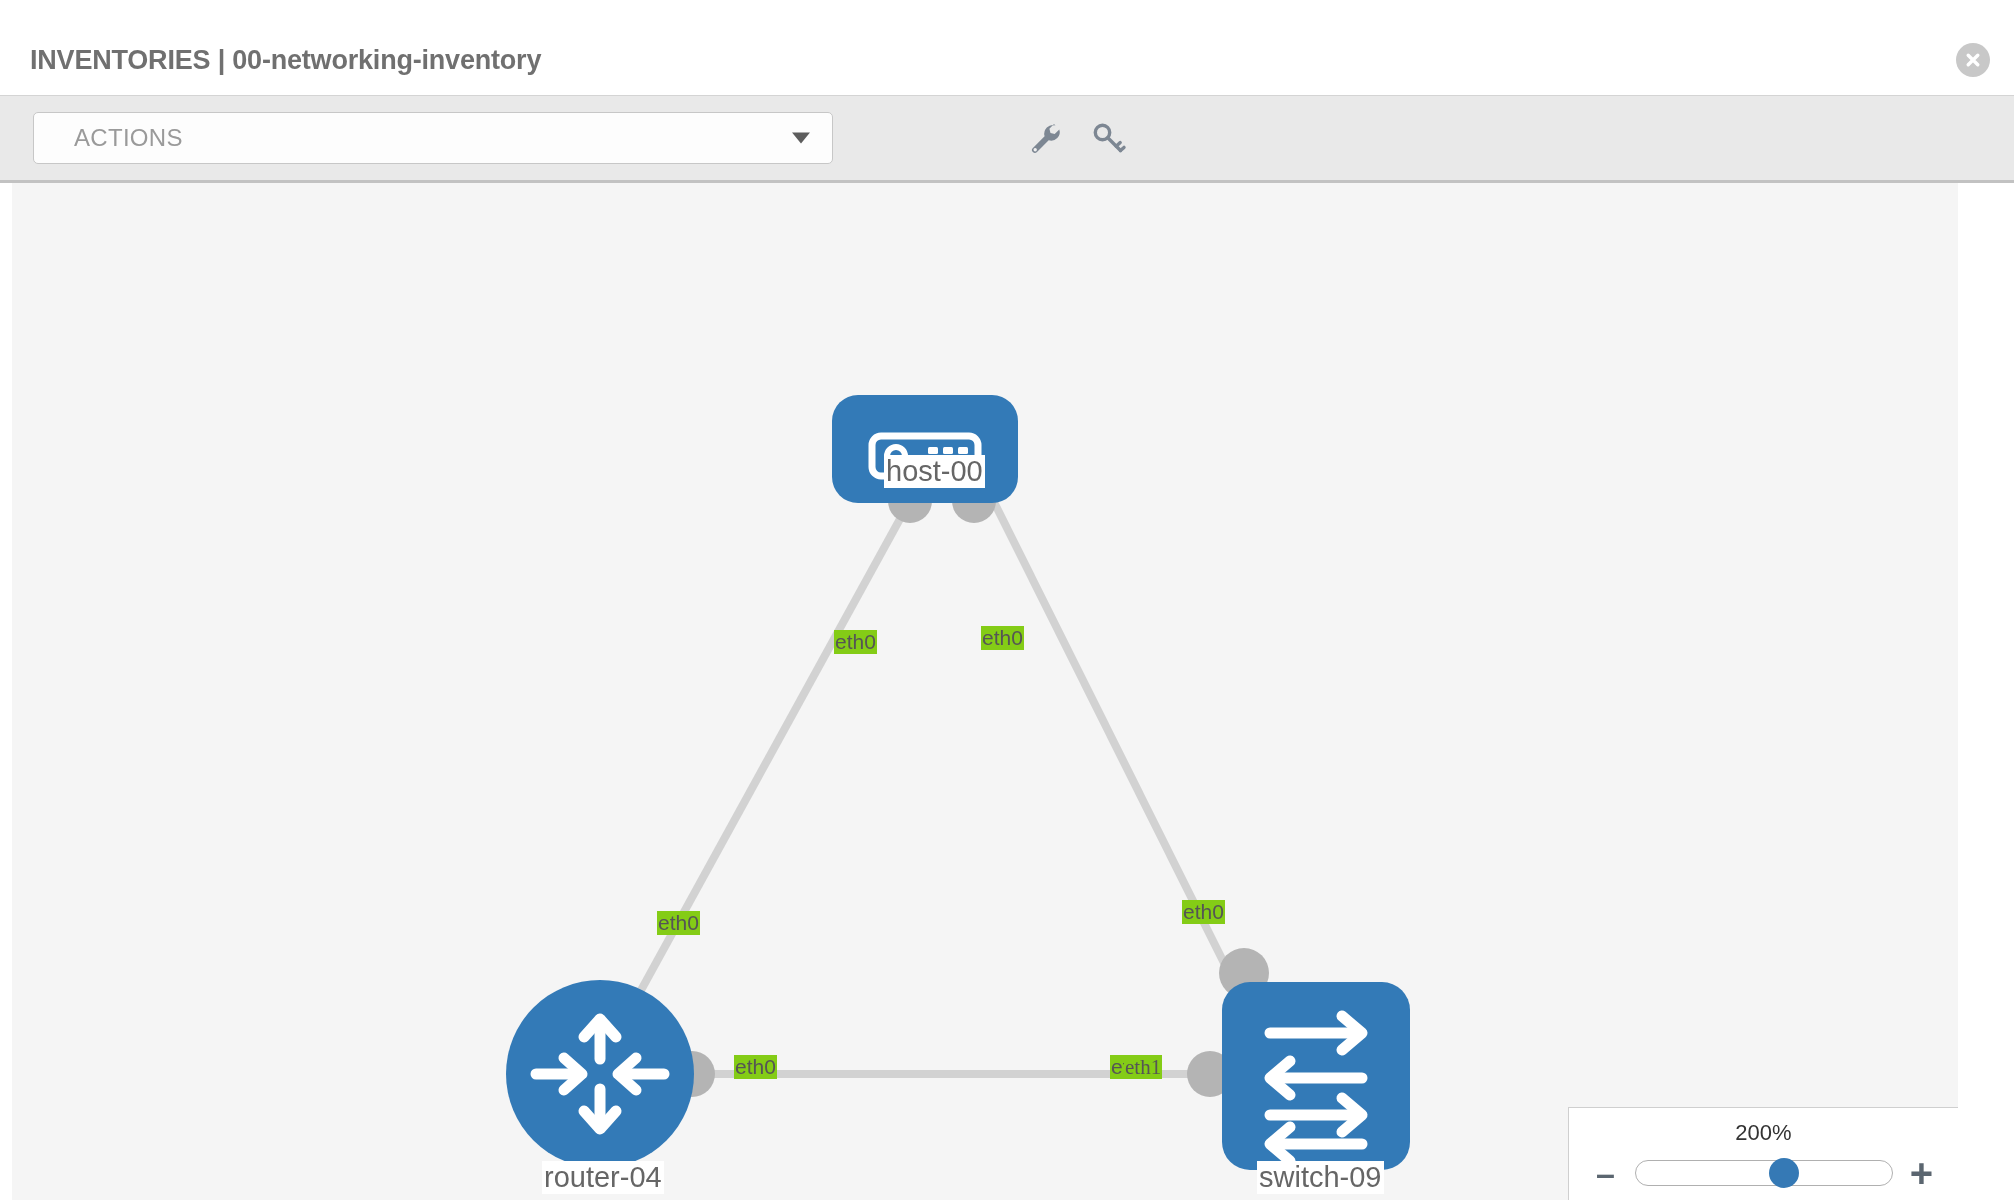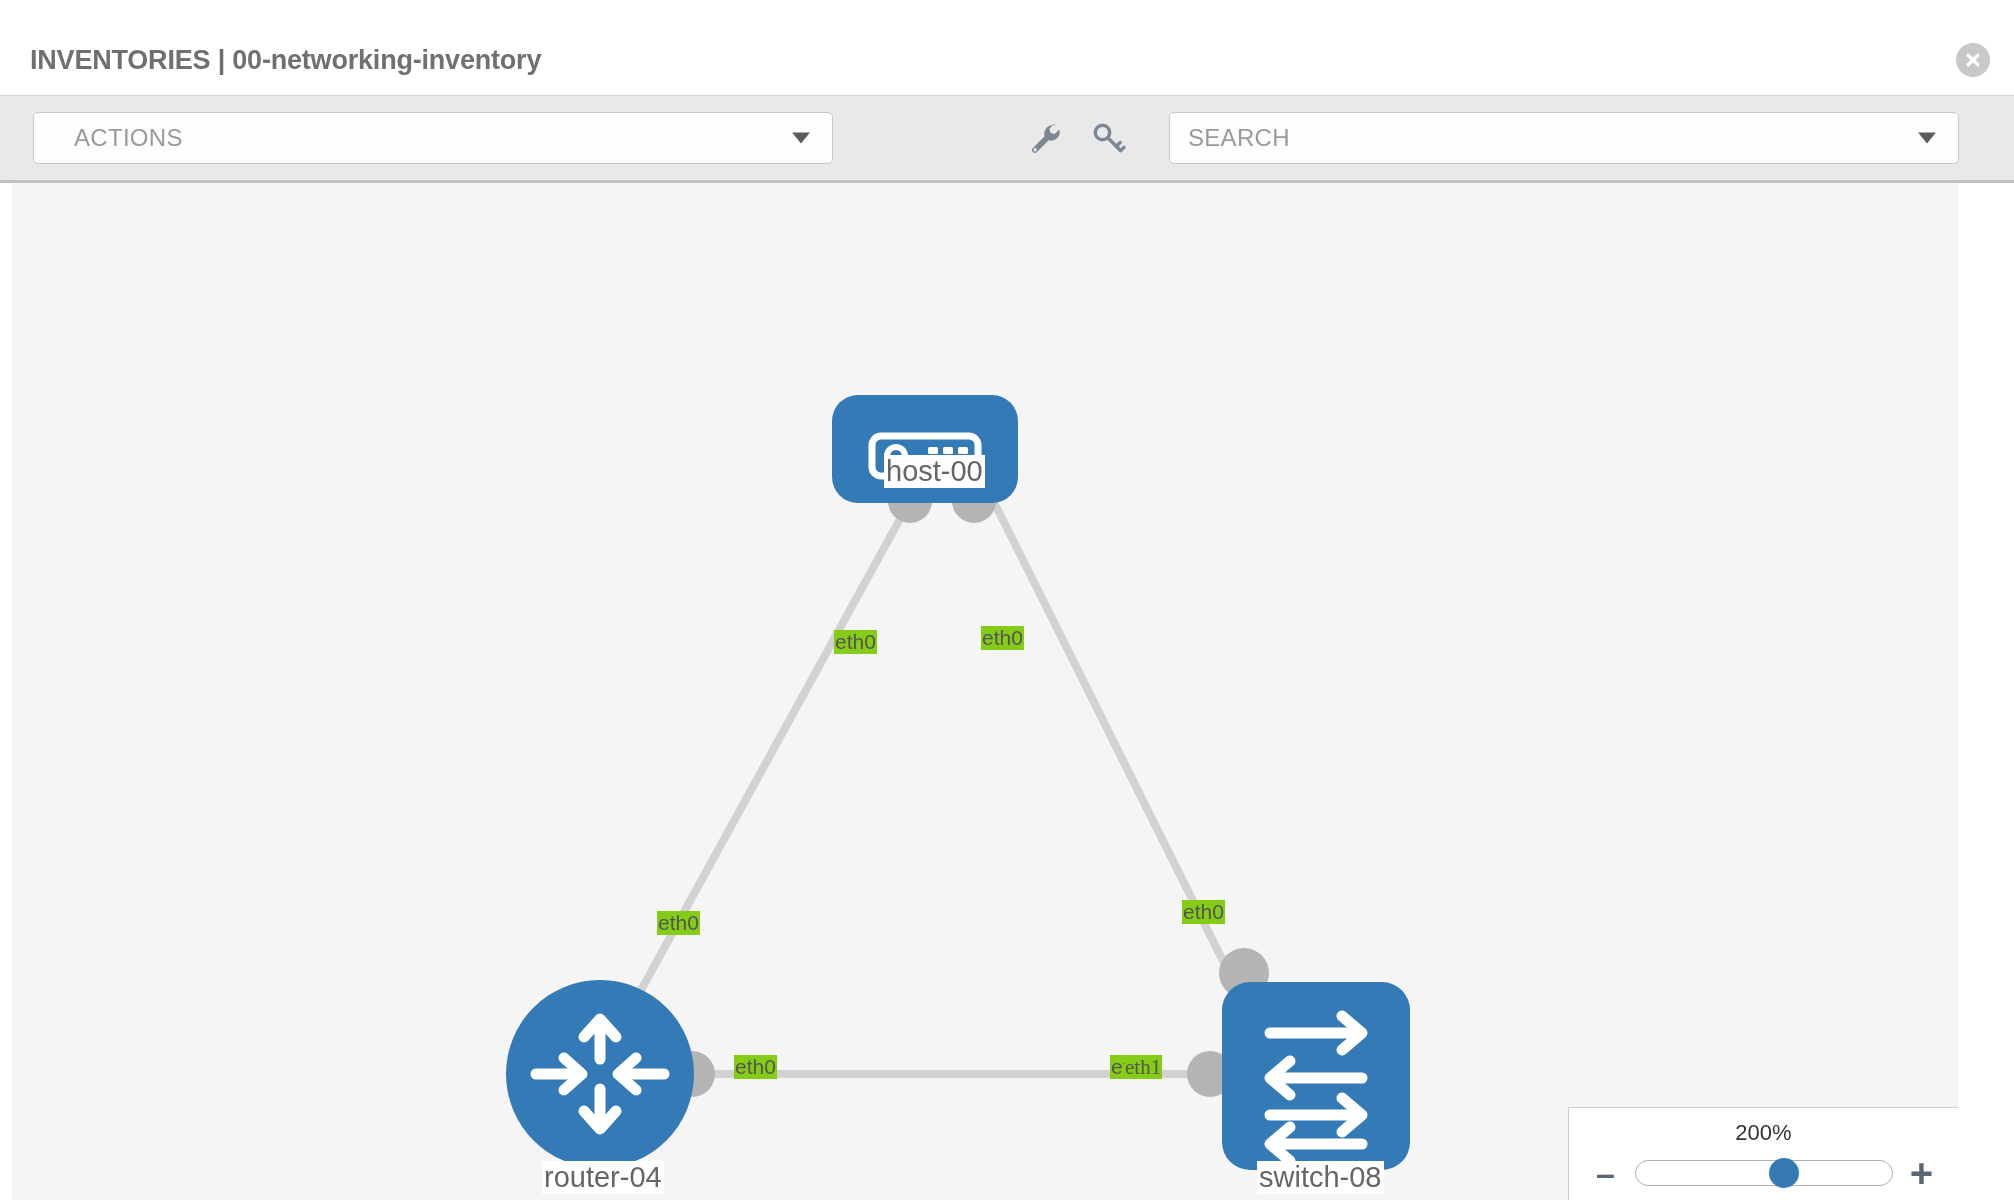--- a/index.html
+++ b/index.html
@@ -162,24 +162,20 @@
           <g fill="none" stroke="#7d8793" stroke-width="3.4" stroke-linecap="round">
             <circle cx="13.5" cy="13.5" r="7.2"></circle>
             <path d="M18.8 18.8 L31.5 31.5"></path>
             <path d="M27.2 27.2 L31.2 23.6"></path>
             <path d="M31.5 31.5 L35.0 28.4"></path>
           </g>
         </svg>
       </div>
     </div>
 
-    <div class="select-box search-select">
-      <span class="select-label">SEARCH</span>
-      <span class="caret"></span>
-    </div>
   </div>
 
   <div class="canvas">
 
     <svg class="topology-svg" viewBox="0 0 2014 1042">
 
       <g>
         <line x1="905" y1="305" x2="600" y2="860" stroke="#d2d2d2" stroke-width="8"></line>
         <line x1="975" y1="305" x2="1222" y2="800" stroke="#d2d2d2" stroke-width="8"></line>
         <line x1="660" y1="891" x2="1200" y2="891" stroke="#d2d2d2" stroke-width="8"></line>
@@ -241,21 +237,21 @@
           <path d="M1330 915 L1350 932 L1330 949"></path>
 
           <path d="M1350 961 H 1260"></path>
           <path d="M1278 944 L1258 961 L1278 978"></path>
         </g>
       </g>
     </svg>
 
     <div class="node-label" style="left:872px; top:272px;">host-00</div>
     <div class="node-label" style="left:530px; top:978px;">router-04</div>
-    <div class="node-label" style="left:1245px; top:978px;">switch-08</div>
+    <div class="node-label" style="left:1245px; top:978px;">switch-09</div>
 
     <div class="port-label" style="left:822px; top:447px;">eth0</div>
     <div class="port-label" style="left:969px; top:443px;">eth0</div>
     <div class="port-label" style="left:645px; top:728px;">eth0</div>
     <div class="port-label" style="left:1170px; top:717px;">eth0</div>
     <div class="port-label" style="left:722px; top:872px;">eth0</div>
     <div class="port-label" style="left:1098px; top:872px;">eth</div>
     <div class="port-label" style="left:1112px; top:872px;font-family:Liberation Serif, serif;">eth1</div>
 
     <div class="zoom-widget">

